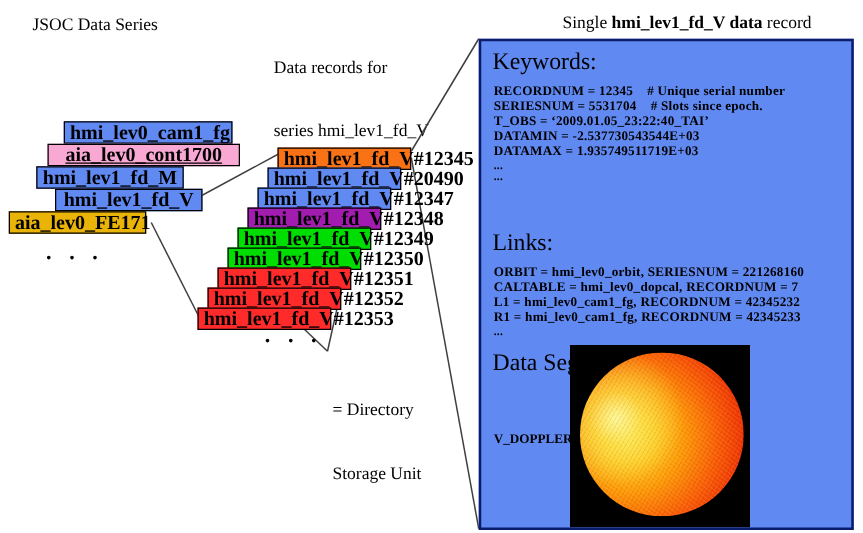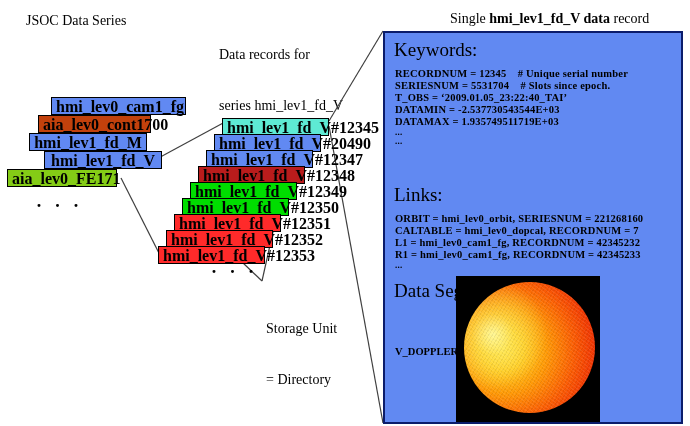--- a/index.html
+++ b/index.html
@@ -189,43 +189,43 @@
 
     <line x1="242" y1="262" x2="262" y2="281" stroke="#404040" stroke-width="1.2"></line>
     <line x1="289" y1="160" x2="262" y2="281" stroke="#404040" stroke-width="1.2"></line>
 
     <line x1="329" y1="121" x2="383" y2="31" stroke="#404040" stroke-width="1.2"></line>
     <line x1="329" y1="126" x2="383" y2="423" stroke="#404040" stroke-width="1.2"></line>
   </svg>
 
   <div id="series-stack">
     <div class="stackbox c-blue" style="left: 51px; top: 97px; width: 135px; background: rgb(97, 137, 242);">hmi_lev0_cam1_fg</div>
-    <div class="stackbox c-blue" style="left: 38px; top: 115px; width: 113px; background: #c2410c;">aia_lev0_cont1700</div>
+    <div class="stackbox c-blue" style="left: 38px; top: 115px; width: 154px; background: #f9a8d4; text-decoration: underline;">aia_lev0_cont1700</div>
     <div class="stackbox c-blue" style="left: 29px; top: 133px; width: 118px; background: rgb(97, 137, 242);">hmi_lev1_fd_M</div>
     <div class="stackbox c-blue" style="left: 20px; top: 151px; width: 118px; background: rgb(97, 137, 242); margin-left: 24px;">hmi_lev1_fd_V</div>
-    <div class="stackbox c-blue" style="left: 7px; top: 169px; width: 110px; background: #84cc16;">aia_lev0_FE171</div>
+    <div class="stackbox c-blue" style="left: 7px; top: 169px; width: 110px; background: #eab308;">aia_lev0_FE171</div>
     <div class="dots" id="dots-series">· · ·</div>
   </div>
 
   <div id="record-stack">
-    <div class="stackbox c-blue" style="left: 222px; top: 118px; width: 107px; background: #5eead4;">hmi_lev1_fd_V#12345</div>
+    <div class="stackbox c-blue" style="left: 222px; top: 118px; width: 107px; background: #f97316;">hmi_lev1_fd_V#12345</div>
     <div class="stackbox c-blue" style="left: 214px; top: 134px; width: 107px; background: rgb(97, 137, 242);">hmi_lev1_fd_V#20490</div>
     <div class="stackbox c-blue" style="left: 206px; top: 150px; width: 107px; background: rgb(97, 137, 242); text-align: right;">hmi_lev1_fd_V#12347</div>
-    <div class="stackbox c-green" style="left: 198px; top: 166px; width: 107px; background: #b91c1c;">hmi_lev1_fd_V#12348</div>
+    <div class="stackbox c-green" style="left: 198px; top: 166px; width: 107px; background: #a21caf;">hmi_lev1_fd_V#12348</div>
     <div class="stackbox c-green" style="left: 190px; top: 182px; width: 107px; background: rgb(0, 221, 0);">hmi_lev1_fd_V#12349</div>
     <div class="stackbox c-green" style="left: 182px; top: 198px; width: 107px; background: rgb(0, 221, 0);">hmi_lev1_fd_V#12350</div>
     <div class="stackbox c-red" style="left: 174px; top: 214px; width: 107px; background: rgb(255, 42, 42);">hmi_lev1_fd_V#12351</div>
     <div class="stackbox c-red" style="left: 166px; top: 230px; width: 107px; background: rgb(255, 42, 42); text-align: right;">hmi_lev1_fd_V#12352</div>
     <div class="stackbox c-red" style="left: 158px; top: 246px; width: 107px; background: rgb(255, 42, 42);">hmi_lev1_fd_V#12353</div>
     <div class="dots" id="dots-records">· · ·</div>
   </div>
 
   <div id="storage-caption">
+    <div>= Directory</div>
     <div>Storage Unit</div>
-    <div>= Directory</div>
   </div>
 
   <div id="detail-panel" style="background: rgb(97, 137, 242); border-color: rgb(11, 28, 107); padding-left: 30px;">
 
     <div class="panel-title" id="kw-title">Keywords:</div>
 
     <div id="kw-lines">
       <div class="mono-line">RECORDNUM = 12345    # Unique serial number</div>
       <div class="mono-line">SERIESNUM = 5531704    # Slots since epoch.</div>
       <div class="mono-line">T_OBS = ‘2009.01.05_23:22:40_TAI’</div>

